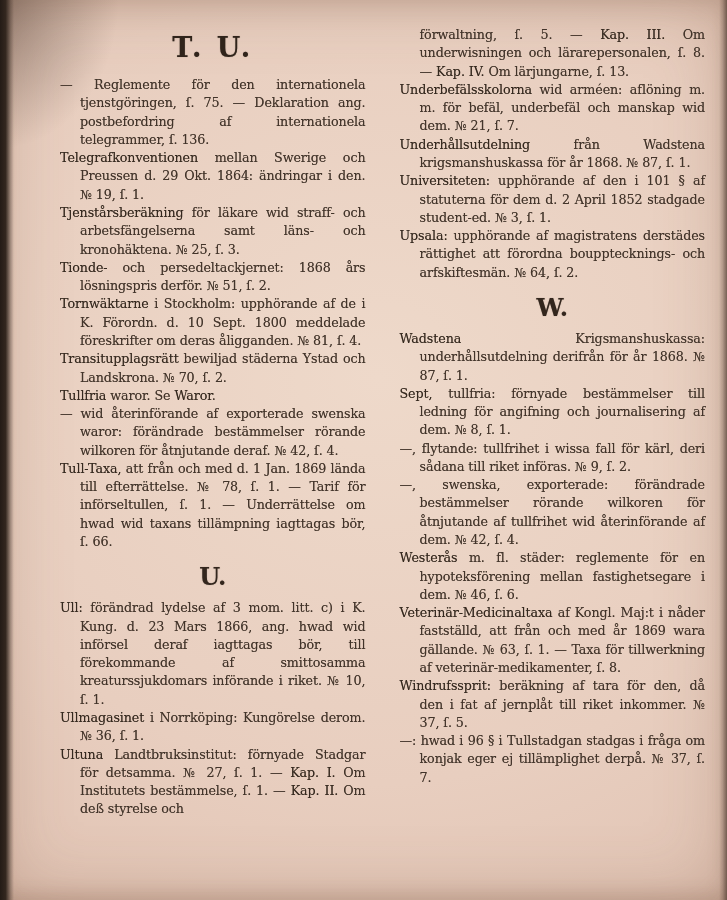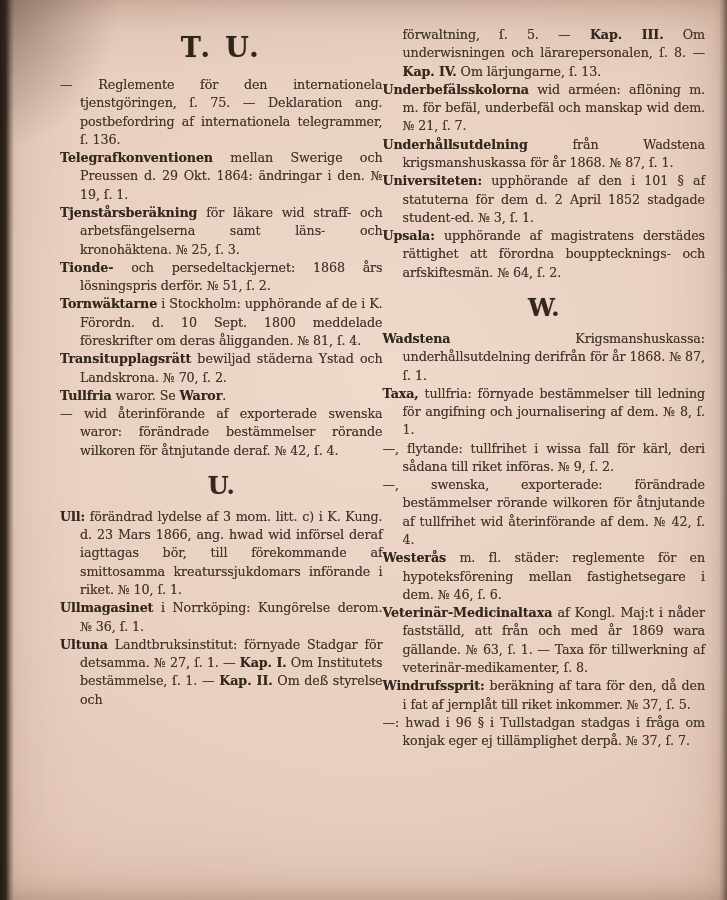--- a/index.html
+++ b/index.html
@@ -43,20 +43,21 @@
     z-index: 2;
     pointer-events: none;
   }
   .page-content {
     position: absolute;
     left: 60px;
     right: 22px;
     top: 26px;
     bottom: 0;
     display: flex;
+    gap: 34px;
     z-index: 1;
   }
   .column {
     flex: 1 1 0;
     min-width: 0;
   }
   .col-header {
     font-size: 27px;
     font-weight: bold;
     letter-spacing: 3px;
@@ -80,21 +81,21 @@
     text-align: justify;
     padding-left: 20px;
     text-indent: -20px;
     letter-spacing: -0.1px;
     text-shadow: 0 0 0.6px rgba(62, 49, 38, 0.55);
   }
   .entry.continuation {
     text-indent: 0;
   }
   .headword {
-    font-weight: bold;
+    font-weight: normal;
     color: #34281e;
   }
   .entry-text {
     color: #42342a;
   }
 </style>
 </head>
 <body>
 
 <div class="scan">
@@ -107,37 +108,38 @@
       <div class="col-header">T. U.</div>
       <div class="entries" id="left-entries">
           <p class="entry"><span class="entry-text">— Reglemente för den internationela tjenstgöringen, ſ. 75. — Deklaration ang. postbefordring af internationela telegrammer, ſ. 136.</span></p>
           <p class="entry"><span class="headword">Telegrafkonventionen</span><span class="entry-text"> mellan Swerige och Preussen d. 29 Okt. 1864: ändringar i den. № 19, ſ. 1.</span></p>
           <p class="entry"><span class="headword">Tjenstårsberäkning</span><span class="entry-text"> för läkare wid straff- och arbetsfängelserna samt läns- och kronohäktena. № 25, ſ. 3.</span></p>
           <p class="entry"><span class="headword">Tionde-</span><span class="entry-text"> och persedeltackjernet: 1868 års lösningspris derför. № 51, ſ. 2.</span></p>
           <p class="entry"><span class="headword">Tornwäktarne</span><span class="entry-text"> i Stockholm: upphörande af de i K. Förordn. d. 10 Sept. 1800 meddelade föreskrifter om deras åligganden. № 81, ſ. 4.</span></p>
           <p class="entry"><span class="headword">Transitupplagsrätt</span><span class="entry-text"> bewiljad städerna Ystad och Landskrona. № 70, ſ. 2.</span></p>
           <p class="entry"><span class="headword">Tullfria</span><span class="entry-text"> waror. Se </span><span class="headword">Waror</span><span class="entry-text">.</span></p>
           <p class="entry"><span class="entry-text">— wid återinförande af exporterade swenska waror: förändrade bestämmelser rörande wilkoren för åtnjutande deraf. № 42, ſ. 4.</span></p>
+          <p class="entry"><span class="headword">Tull-Taxa,</span><span class="entry-text"> att från och med d. 1 Jan. 1869 lända till efterrättelse. № 78, ſ. 1. — Tarif för införseltullen, ſ. 1. — Underrättelse om hwad wid taxans tillämpning iagttagas bör, ſ. 66.</span></p>
           <div class="section-heading">U.</div>
           <p class="entry"><span class="headword">Ull:</span><span class="entry-text"> förändrad lydelse af 3 mom. litt. c) i K. Kung. d. 23 Mars 1866, ang. hwad wid införsel deraf iagttagas bör, till förekommande af smittosamma kreaturssjukdomars införande i riket. № 10, ſ. 1.</span></p>
           <p class="entry"><span class="headword">Ullmagasinet</span><span class="entry-text"> i Norrköping: Kungörelse derom. № 36, ſ. 1.</span></p>
           <p class="entry"><span class="headword">Ultuna</span><span class="entry-text"> Landtbruksinstitut: förnyade Stadgar för detsamma. № 27, ſ. 1. — </span><span class="headword">Kap. I.</span><span class="entry-text"> Om Institutets bestämmelse, ſ. 1. — </span><span class="headword">Kap. II.</span><span class="entry-text"> Om deß styrelse och</span></p>
         </div>
     </div>
 
     <div class="column">
       <div class="entries" id="right-entries">
           <p class="entry continuation"><span class="entry-text">förwaltning, ſ. 5. — </span><span class="headword">Kap. III.</span><span class="entry-text"> Om underwisningen och lärarepersonalen, ſ. 8. — </span><span class="headword">Kap. IV.</span><span class="entry-text"> Om lärjungarne, ſ. 13.</span></p>
           <p class="entry"><span class="headword">Underbefälsskolorna</span><span class="entry-text"> wid arméen: aflöning m. m. för befäl, underbefäl och manskap wid dem. № 21, ſ. 7.</span></p>
           <p class="entry"><span class="headword">Underhållsutdelning</span><span class="entry-text"> från Wadstena krigsmanshuskassa för år 1868. № 87, ſ. 1.</span></p>
           <p class="entry"><span class="headword">Universiteten:</span><span class="entry-text"> upphörande af den i 101 § af statuterna för dem d. 2 April 1852 stadgade student-ed. № 3, ſ. 1.</span></p>
           <p class="entry"><span class="headword">Upsala:</span><span class="entry-text"> upphörande af magistratens derstädes rättighet att förordna boupptecknings- och arfskiftesmän. № 64, ſ. 2.</span></p>
           <div class="section-heading">W.</div>
           <p class="entry"><span class="headword">Wadstena</span><span class="entry-text"> Krigsmanshuskassa: underhållsutdelning derifrån för år 1868. № 87, ſ. 1.</span></p>
-          <p class="entry"><span class="headword">Taxa,</span><span class="entry-text"> tullfria: förnyade bestämmelser till ledning för angifning och journalisering af dem. № 8, ſ. 1.</span></p>
+          <p class="entry"><span class="headword">Sept,</span><span class="entry-text"> tullfria: förnyade bestämmelser till ledning för angifning och journalisering af dem. № 8, ſ. 1.</span></p>
           <p class="entry"><span class="entry-text">—, flytande: tullfrihet i wissa fall för kärl, deri sådana till riket införas. № 9, ſ. 2.</span></p>
           <p class="entry"><span class="entry-text">—, swenska, exporterade: förändrade bestämmelser rörande wilkoren för åtnjutande af tullfrihet wid återinförande af dem. № 42, ſ. 4.</span></p>
           <p class="entry"><span class="headword">Westerås</span><span class="entry-text"> m. fl. städer: reglemente för en hypoteksförening mellan fastighetsegare i dem. № 46, ſ. 6.</span></p>
           <p class="entry"><span class="headword">Veterinär-Medicinaltaxa</span><span class="entry-text"> af Kongl. Maj:t i nåder fastställd, att från och med år 1869 wara gällande. № 63, ſ. 1. — Taxa för tillwerkning af veterinär-medikamenter, ſ. 8.</span></p>
           <p class="entry"><span class="headword">Windrufssprit:</span><span class="entry-text"> beräkning af tara för den, då den i fat af jernplåt till riket inkommer. № 37, ſ. 5.</span></p>
           <p class="entry"><span class="entry-text">—: hwad i 96 § i Tullstadgan stadgas i fråga om konjak eger ej tillämplighet derpå. № 37, ſ. 7.</span></p>
         </div>
     </div>
   </div>
 </div>

